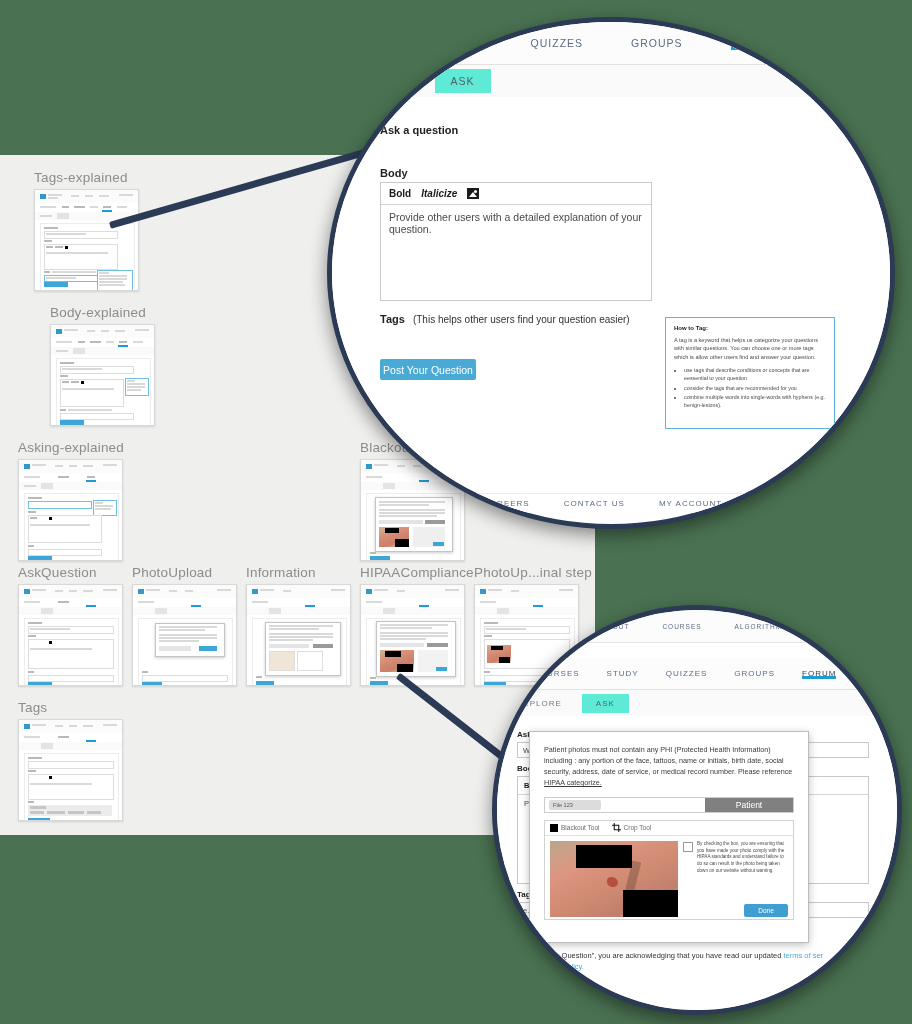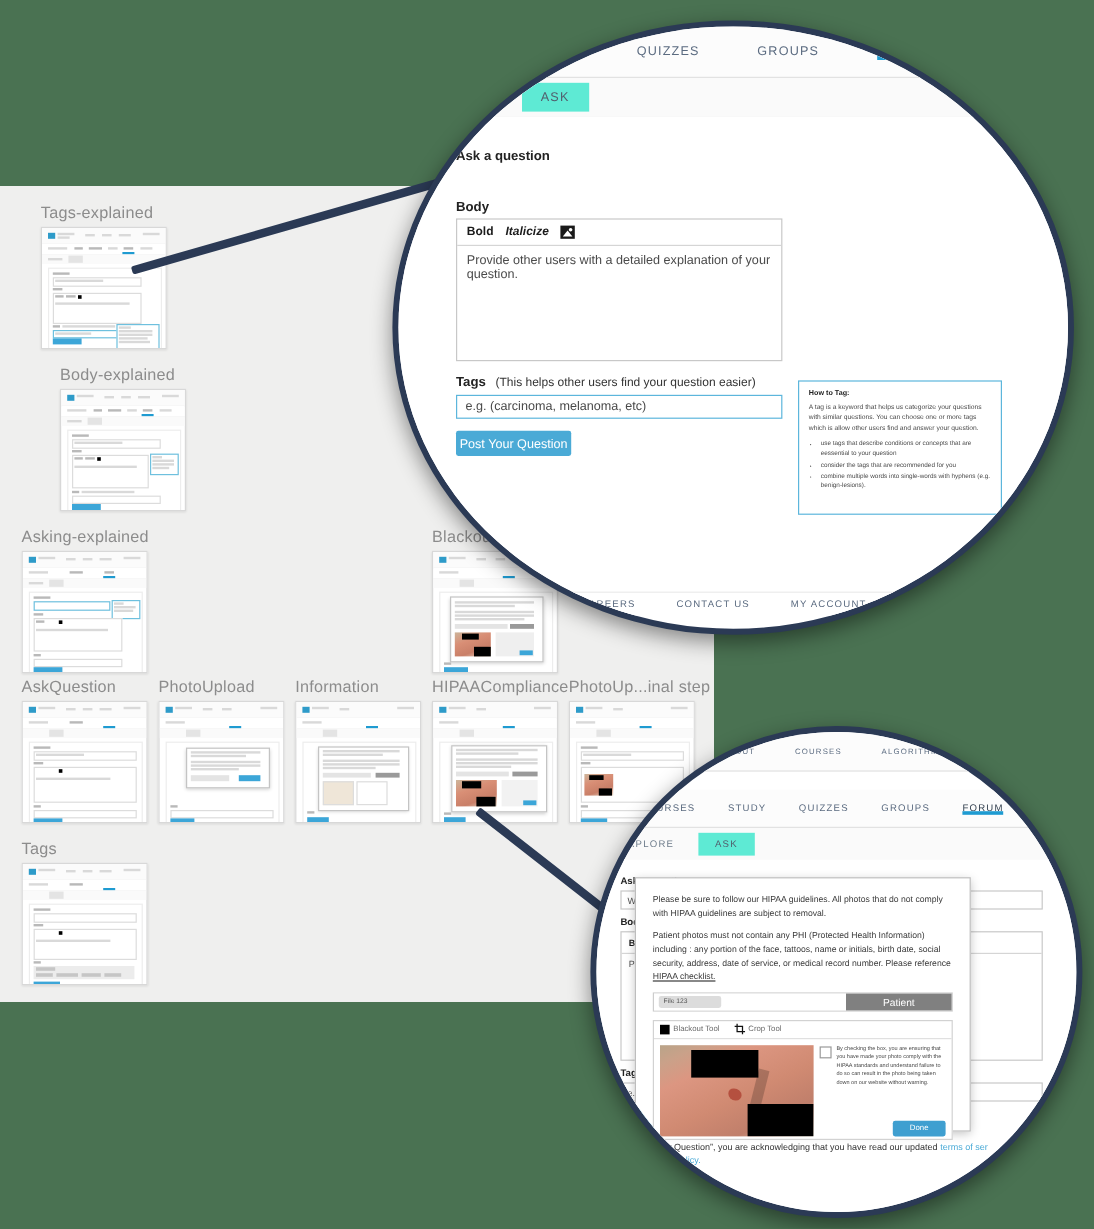--- a/index.html
+++ b/index.html
@@ -509,23 +509,20 @@
           <span style="font-style:italic;font-weight:bold;color:#1b1b1b;">Italicize</span>
           <span class="img-glyph" style="width:12px;height:11px;"></span>
         </div>
         <div style="padding:6px 8px;font-size:10.5px;color:#4a4a4a;">Provide other users with a detailed explanation of your question.</div>
       </div>
 
       <div style="position:absolute;left:48px;top:216px;font-size:11px;">
         <span class="field-label">Tags</span>
         <span style="color:#333;font-size:10px;margin-left:5px;">(This helps other users find your question easier)</span>
       </div>
-      <div class="input-box" style="position:absolute;left:48px;top:232px;width:272px;height:20px;padding:0 7px;font-size:10.5px;border-color:#5cb6dc;">
-        <span>e.g. (carcinoma, melanoma, etc)</span>
-      </div>
 
       <div class="btn-primary" style="position:absolute;left:48px;top:262px;width:96px;height:21px;font-size:10.5px;">Post Your Question</div>
 
 
       <div class="howto" style="position:absolute;left:333px;top:220px;width:170px;height:112px;padding:7px 8px;">
         <h5>How to Tag:</h5>
         <p style="font-size:5.6px;line-height:1.5;">A tag is a keyword that helps us categorize your questions with similar questions. You can choose one or more tags which is allow other users find and answer your question.</p>
         <ul style="font-size:5.3px;line-height:1.45;list-style:disc;">
           <li>use tags that describe conditions or concepts that are eessential to your question</li>
           <li>consider the tags that are recommended for you</li>
@@ -594,23 +591,22 @@
       <div class="btn-primary" style="position:absolute;left:20px;top:208px;width:72px;height:17px;font-size:7.5px;">Post Yo</div>
 
       <div class="legal" style="position:absolute;left:5px;top:234px;width:385px;font-size:7.5px;line-height:1.5;">
         <span>licking  “Post Your Question”, you are acknowledging that you have read our updated</span>
         <a href="#">terms of ser</a><br>
         <span>policy, and</span>
         <a href="#">cookie policy.</a>
       </div>
 
       <div class="modal" style="position:absolute;left:32px;top:15px;width:280px;height:212px;padding:12px 14px;">
-        <p style="font-size:7.2px;line-height:1.55;">Please be sure to follow our HIPAA guidelines. All photos that do not comply with HIPAA guidelines are subject to removal.</p>
         <p style="font-size:7.2px;line-height:1.55;">
-          <span>Patient photos must not contain any PHI (Protected Health Information) including : any portion of the face, tattoos, name or initials, birth date, social security, address, date of service, or medical record number. Please reference </span><a href="#">HIPAA checklist.</a>
+          <span>Patient photos must not contain any PHI (Protected Health Information) including : any portion of the face, tattoos, name or initials, birth date, social security, address, date of service, or medical record number. Please reference </span><a href="#">HIPAA categorize.</a>
         </p>
 
         <div class="filerow" style="height:16px;margin-top:4px;">
           <div class="filename" style="padding:0 4px;">
             <span style="font-size:5.6px;padding:2px 28px 2px 4px;border-radius:2px;">File 123</span>
           </div>
           <div class="uploaded" style="width:88px;font-size:8.5px;">Patient</div>
         </div>
 
         <div class="tooltray" style="margin-top:7px;height:100px;">

